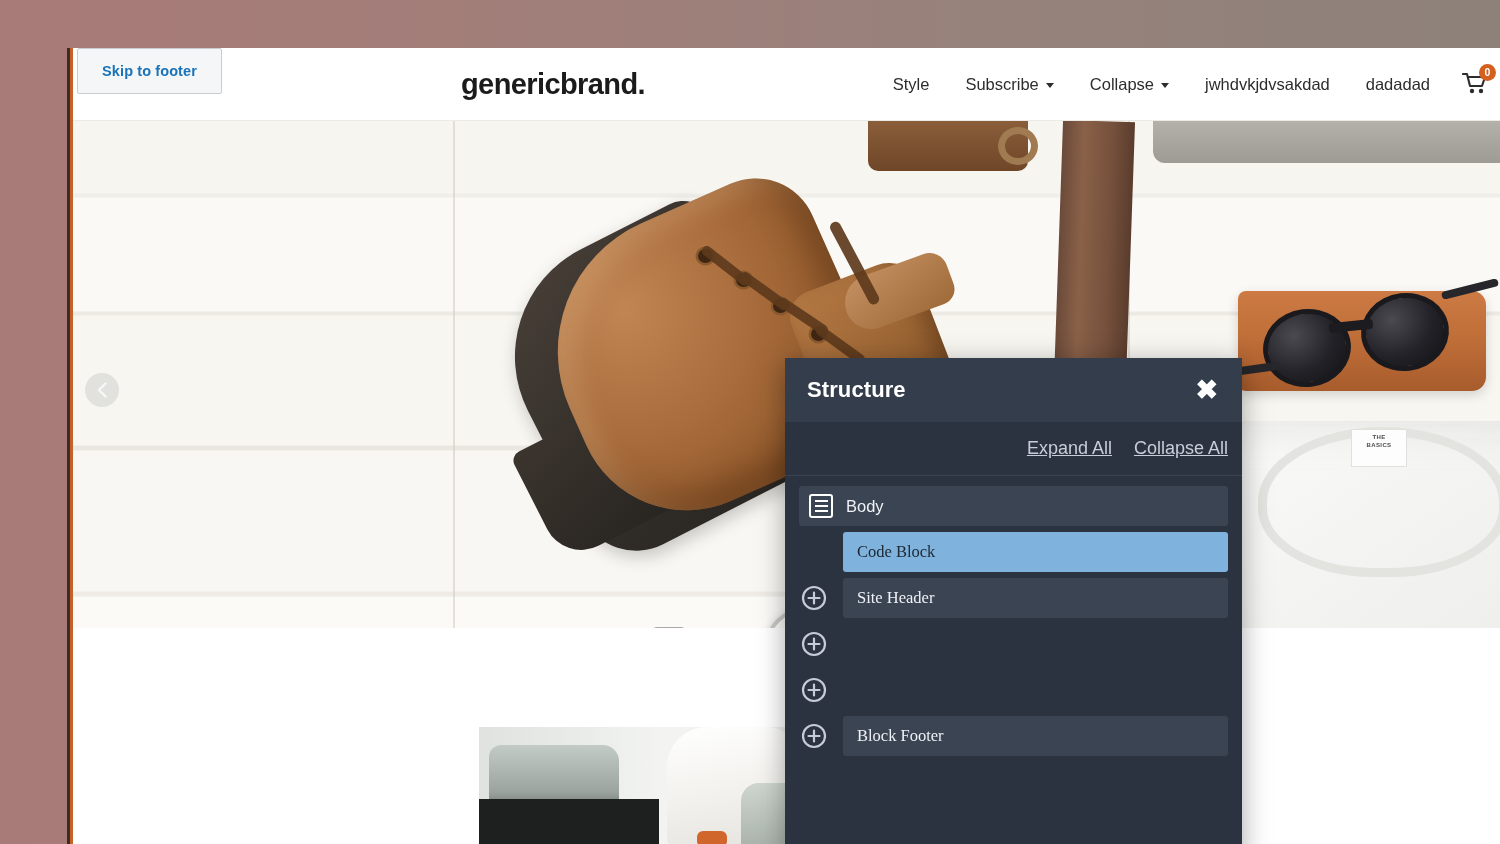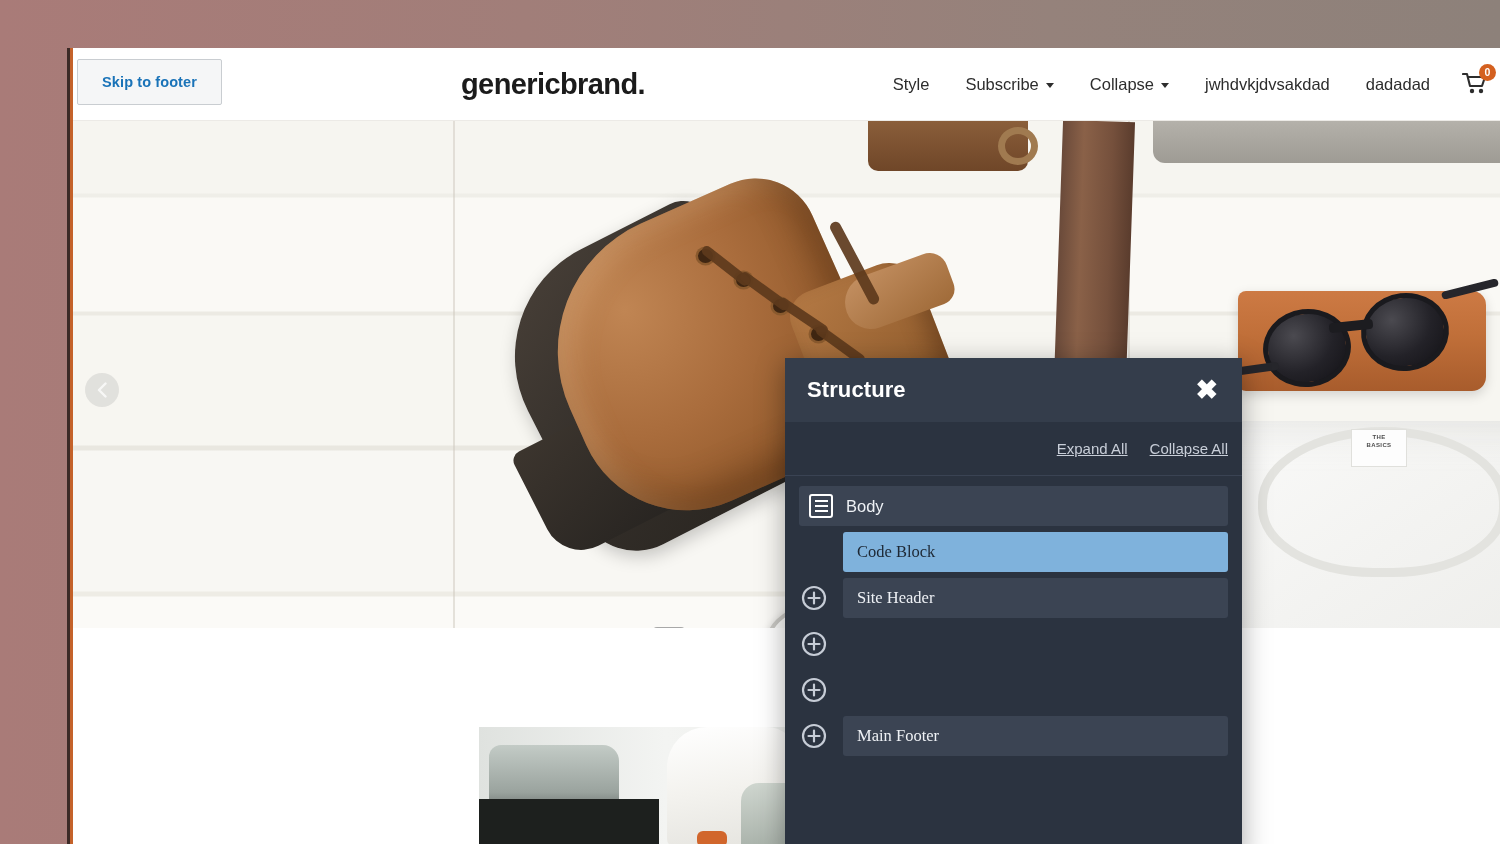--- a/index.html
+++ b/index.html
@@ -34,21 +34,21 @@
     position: relative;
     height: 73px;
     background: #ffffff;
     display: flex;
     align-items: center;
     border-bottom: 1px solid #eceae6;
     z-index: 5;
   }
   .skip-footer {
     position: absolute;
-    left: 4px; top: 11px;
+    left: 4px; top: 0;
     width: 145px; height: 46px;
     border: 1px solid #c9cdd1;
     background: #f5f6f7;
     border-radius: 2px;
     display: flex; align-items: center; justify-content: center;
     color: #1a73b8;
     font-size: 14.5px;
     font-weight: bold;
     letter-spacing: .1px;
     cursor: pointer;
@@ -429,21 +429,21 @@
     height: 54px;
     display: flex;
     align-items: center;
     justify-content: flex-end;
     gap: 22px;
     padding: 0 14px 0 0;
     border-bottom: 1px solid #3a4353;
   }
   .tool-link {
     color: #c8ced8;
-    font-size: 15px;
+    font-size: 18px;
     text-decoration: underline;
     cursor: pointer;
   }
   .panel-body {
     padding: 10px 14px 16px 14px;
   }
   .tree-row {
     display: flex;
     align-items: center;
     margin-bottom: 6px;
@@ -667,18 +667,18 @@
     </div>
 
     <div class="tree-row child">
       <div class="expander">
         <svg width="26" height="26" viewBox="0 0 26 26">
           <circle cx="13" cy="13" r="11" fill="none" stroke="#c6ccd6" stroke-width="2.2"></circle>
           <path d="M13 7.5 V18.5 M7.5 13 H18.5" stroke="#c6ccd6" stroke-width="2.2" stroke-linecap="round"></path>
         </svg>
       </div>
       <div class="row-chip">
-        <span>Main Footer</span>
+        <span>Block Footer</span>
       </div>
     </div>
 
   </div>
 </div>
 
 </body></html>

